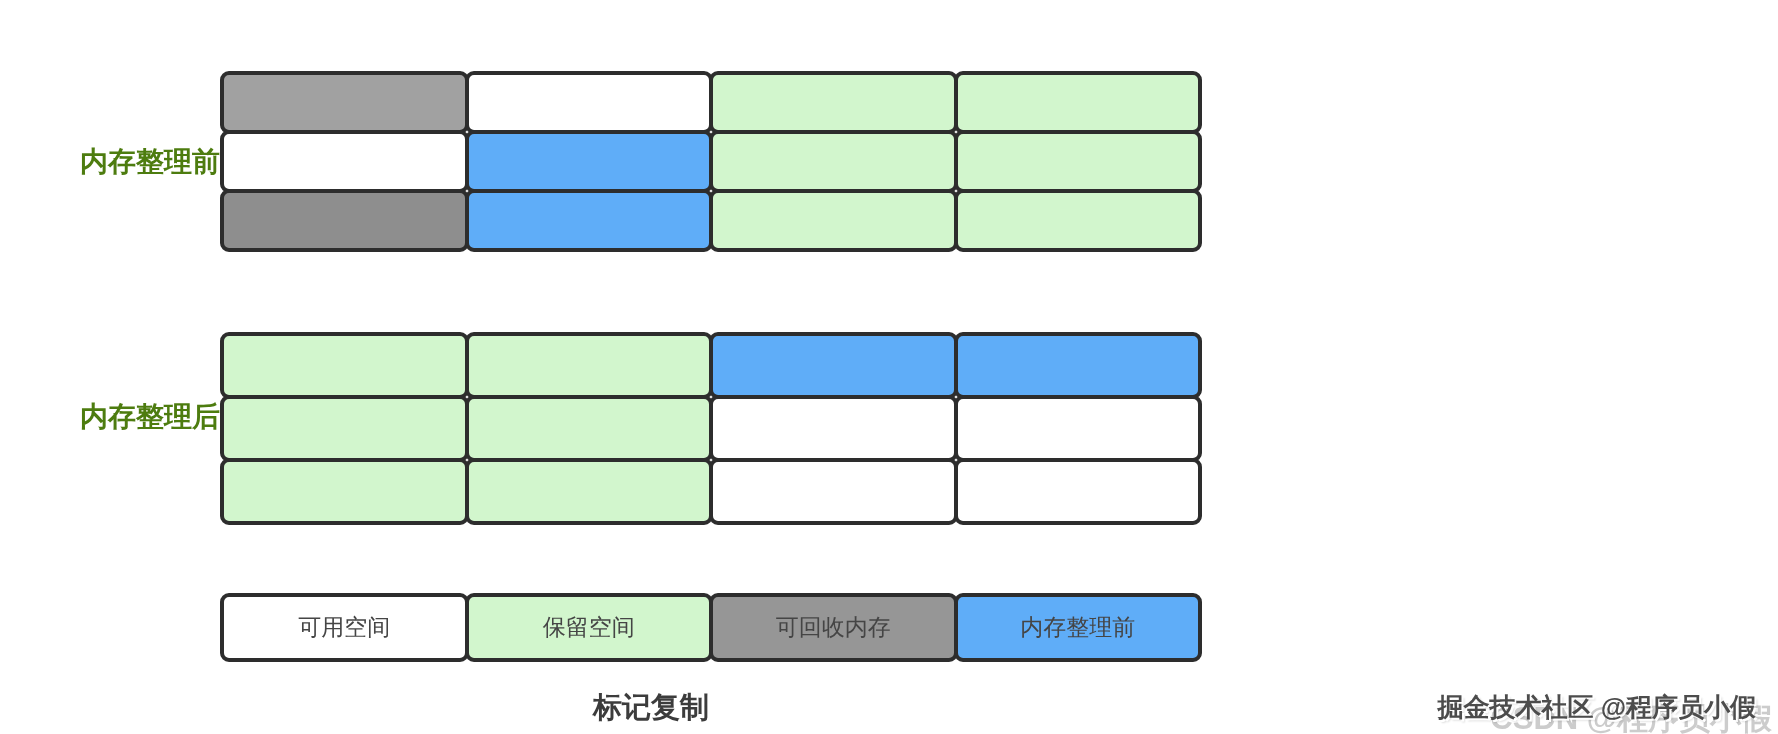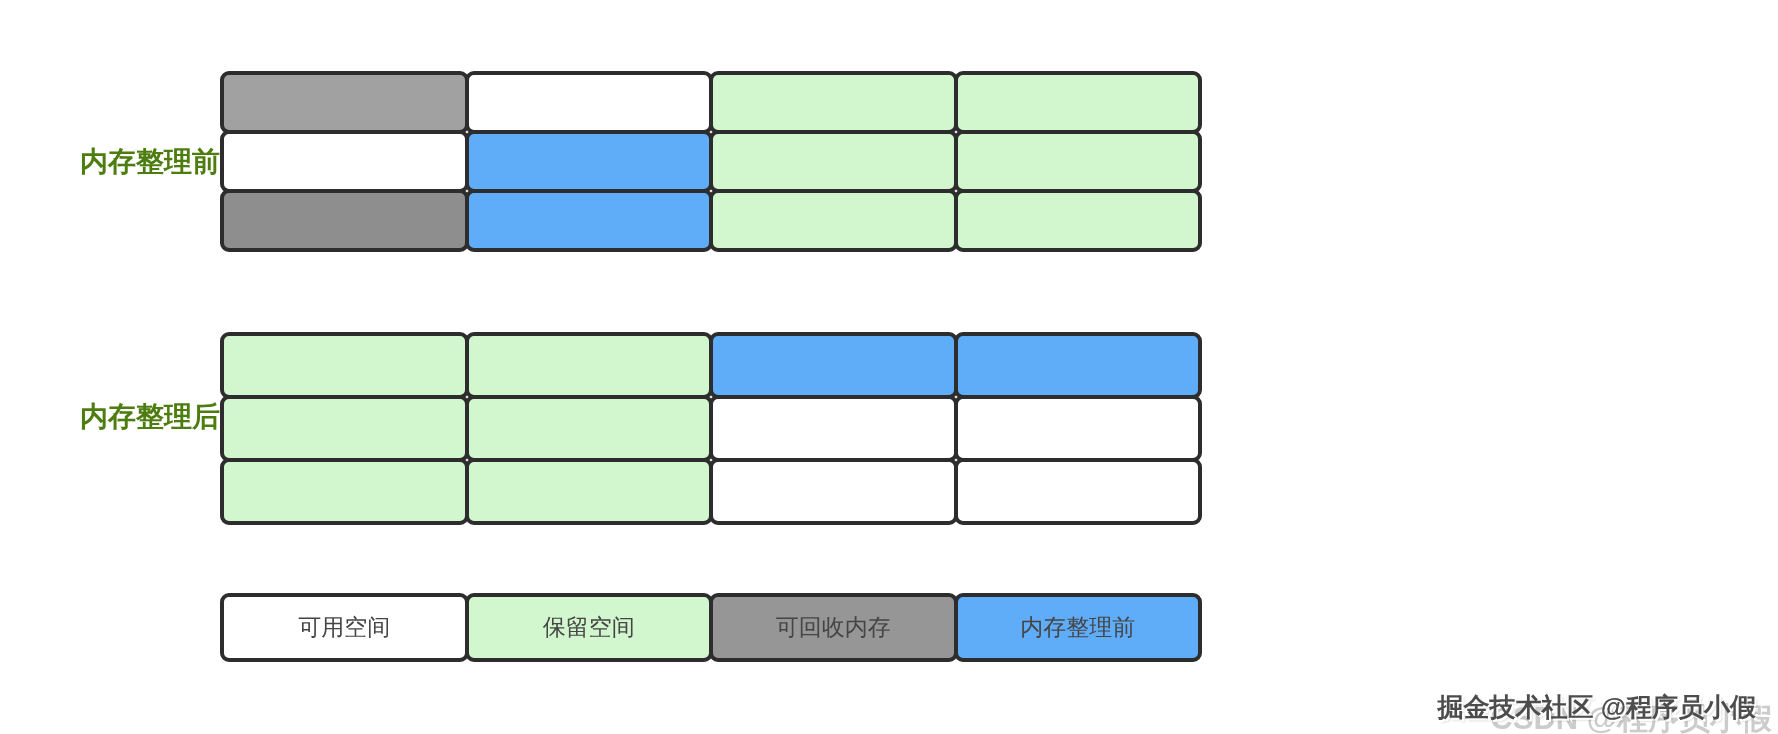--- a/index.html
+++ b/index.html
@@ -95,19 +95,20 @@
       <div class="cell" style="background: rgb(255, 255, 255);"></div>
     </div>
 
   <div class="legend" id="legend">
       <div class="cell legend-cell" style="background: rgb(255, 255, 255);">可用空间</div>
       <div class="cell legend-cell" style="background: rgb(210, 246, 205);">保留空间</div>
       <div class="cell legend-cell" style="background: rgb(150, 150, 150);">可回收内存</div>
       <div class="cell legend-cell" style="background: rgb(95, 173, 248);">内存整理前</div>
     </div>
 
+  <div class="caption">标记复制</div>
 
   <div class="watermark">
     <span class="wm-ghost">CSDN @程序员小假</span>
     <span class="wm-main">掘金技术社区 @程序员小假</span>
   </div>
 
 </div>
 
 </body></html>

